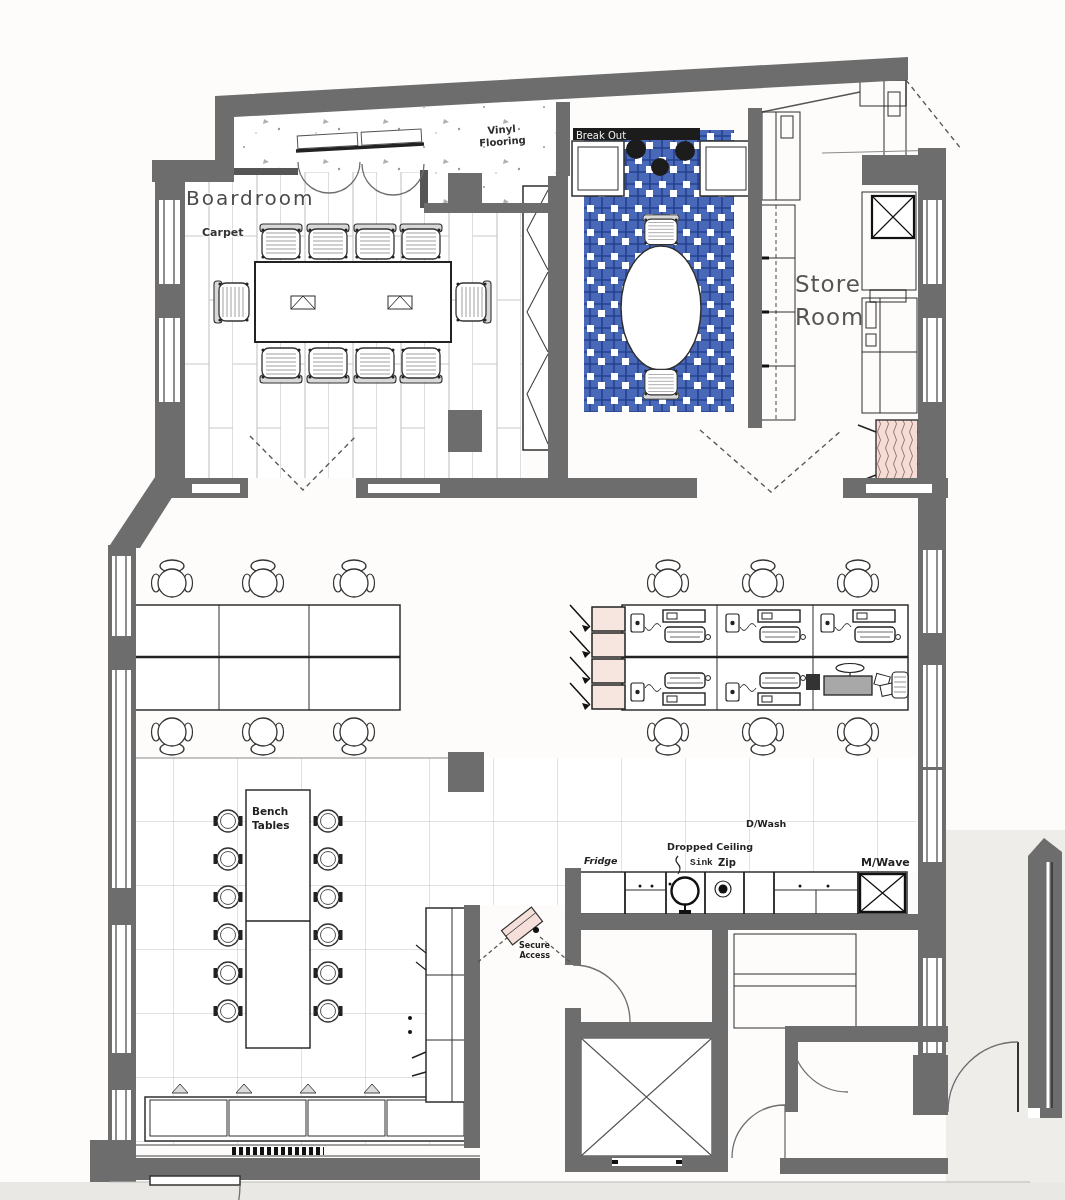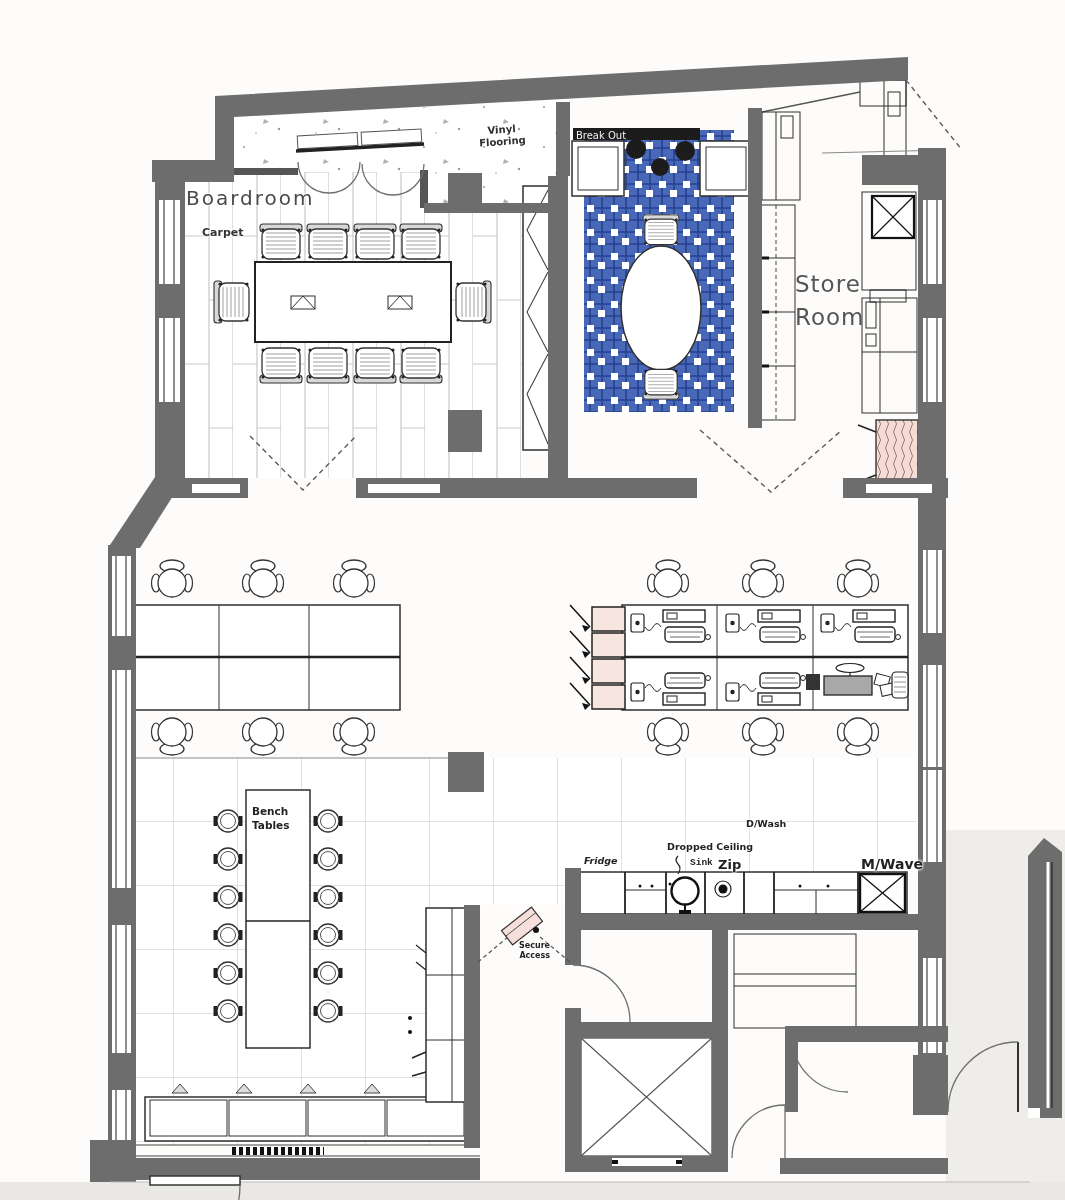--- a/index.html
+++ b/index.html
@@ -429,18 +429,18 @@
 <div class="lbl" style="left:462px;top:124px;width:80px;text-align:center;font-size:10px;font-weight:bold;transform:rotate(-4deg);color:#2e2e2e;line-height:1.15;">Vinyl
 Flooring</div>
 <div class="lbl" style="left:575px;top:130px;width:52px;text-align:center;font-size:10px;color:#f0f0f0;">Break Out</div>
 <div class="lbl" style="left:795px;top:268px;font-size:23px;letter-spacing:1px;color:#555;line-height:1.45;">Store
 Room</div>
 <div class="lbl halo" style="left:252px;top:805px;font-size:10.5px;font-weight:bold;color:#222;line-height:1.3;">Bench
 Tables</div>
 <div class="lbl halo" style="left:584px;top:855px;font-size:9.5px;font-weight:bold;color:#222;font-style:italic;">Fridge</div>
 <div class="lbl halo" style="left:627px;top:841px;font-size:9.5px;font-weight:bold;color:#222;margin-left:40px;">Dropped Ceiling</div>
 <div class="lbl halo" style="left:690px;top:857px;font-size:9.5px;font-weight:bold;color:#222;font-family:Liberation Mono, monospace;">Sink</div>
-<div class="lbl halo" style="left:718px;top:857px;font-size:13px;font-weight:bold;color:#222;">Zip</div>
+<div class="lbl halo" style="left:718px;top:857px;font-size:10px;font-weight:bold;color:#222;">Zip</div>
 <div class="lbl halo" style="left:746px;top:818px;font-size:9.5px;font-weight:bold;color:#222;">D/Wash</div>
-<div class="lbl halo" style="left:861px;top:856px;font-size:14px;font-weight:bold;color:#222;">M/Wave</div>
+<div class="lbl halo" style="left:861px;top:856px;font-size:11px;font-weight:bold;color:#222;">M/Wave</div>
 <div class="lbl halo" style="left:498px;top:941px;width:52px;text-align:right;font-size:8px;font-weight:bold;color:#222;line-height:1.25;">Secure
 Access</div>
 </div>
 
 </body></html>

